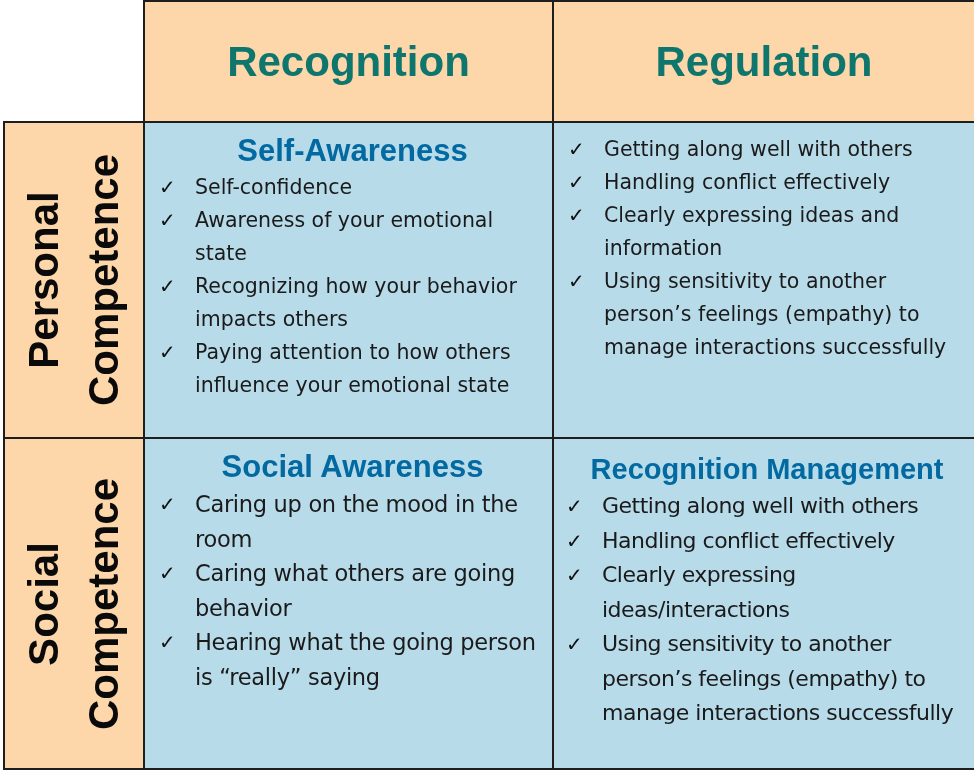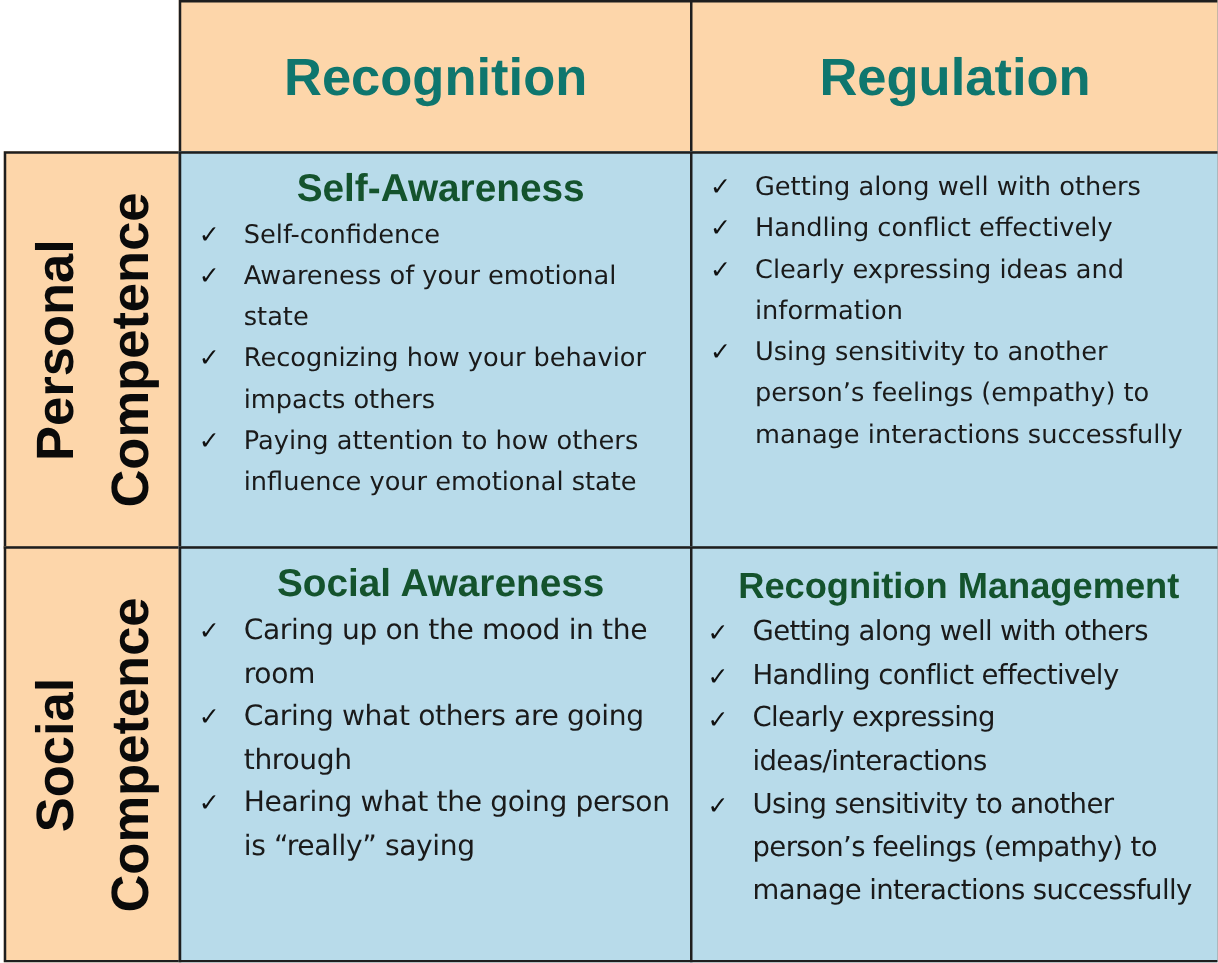--- a/index.html
+++ b/index.html
@@ -55,21 +55,21 @@
     .quad {
       padding: 8px 6px 0 14px;
     }
     .quad-title {
       text-align: center;
       font-family: "Liberation Sans", sans-serif;
       font-weight: bold;
       font-size: 31px;
       line-height: 36px;
       margin: 0 0 2px 0;
-      color: #14532d;
+      color: #0369a1;
       white-space: nowrap;
     }
     .items { list-style: none; margin: 0; padding: 0; }
     .item {
       display: flex;
       align-items: flex-start;
       font-family: "DejaVu Sans", sans-serif;
       font-size: 20.5px;
       line-height: 33px;
       color: #1a1a1a;
@@ -153,21 +153,21 @@
 
 <div class="cell blue quad soc" style="left:143px; top:437px; width:411px; height:333px; padding-top:10px;">
   <div class="quad-title">Social Awareness</div>
   <ul class="items">
     <li class="item">
       <span class="check">✓</span>
       <span class="item-text">Caring up on the mood in the room</span>
     </li>
     <li class="item">
       <span class="check">✓</span>
-      <span class="item-text">Caring what others are going through</span>
+      <span class="item-text">Caring what others are going behavior</span>
     </li>
     <li class="item">
       <span class="check">✓</span>
       <span class="item-text">Hearing what the going person is “really” saying</span>
     </li>
   </ul>
 </div>
 
 <div class="cell blue quad rel" style="left:552px; top:437px; width:424px; height:333px; padding-top:12px; padding-left:12px;">
   <div class="quad-title">Recognition Management</div>

